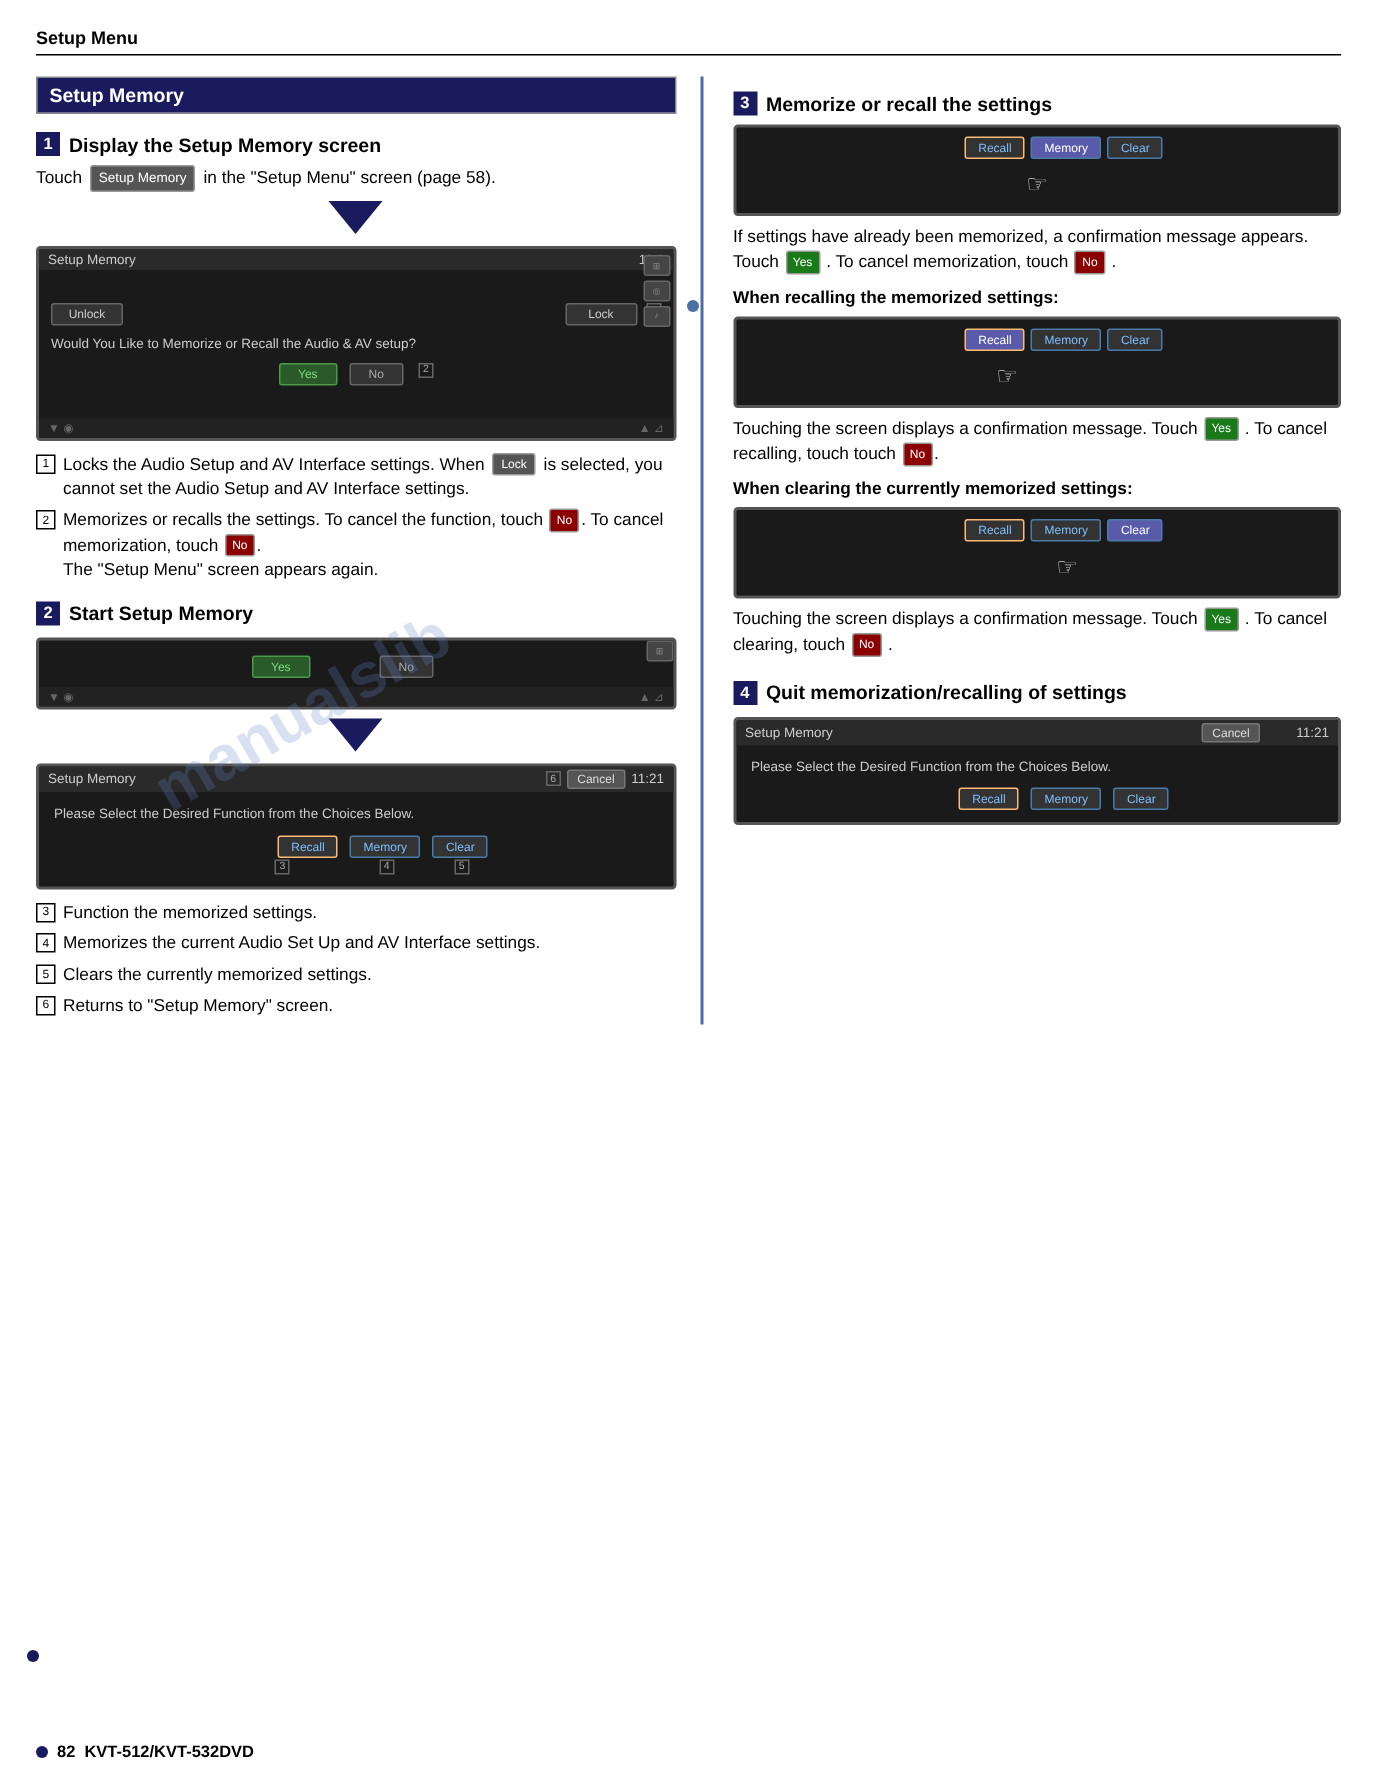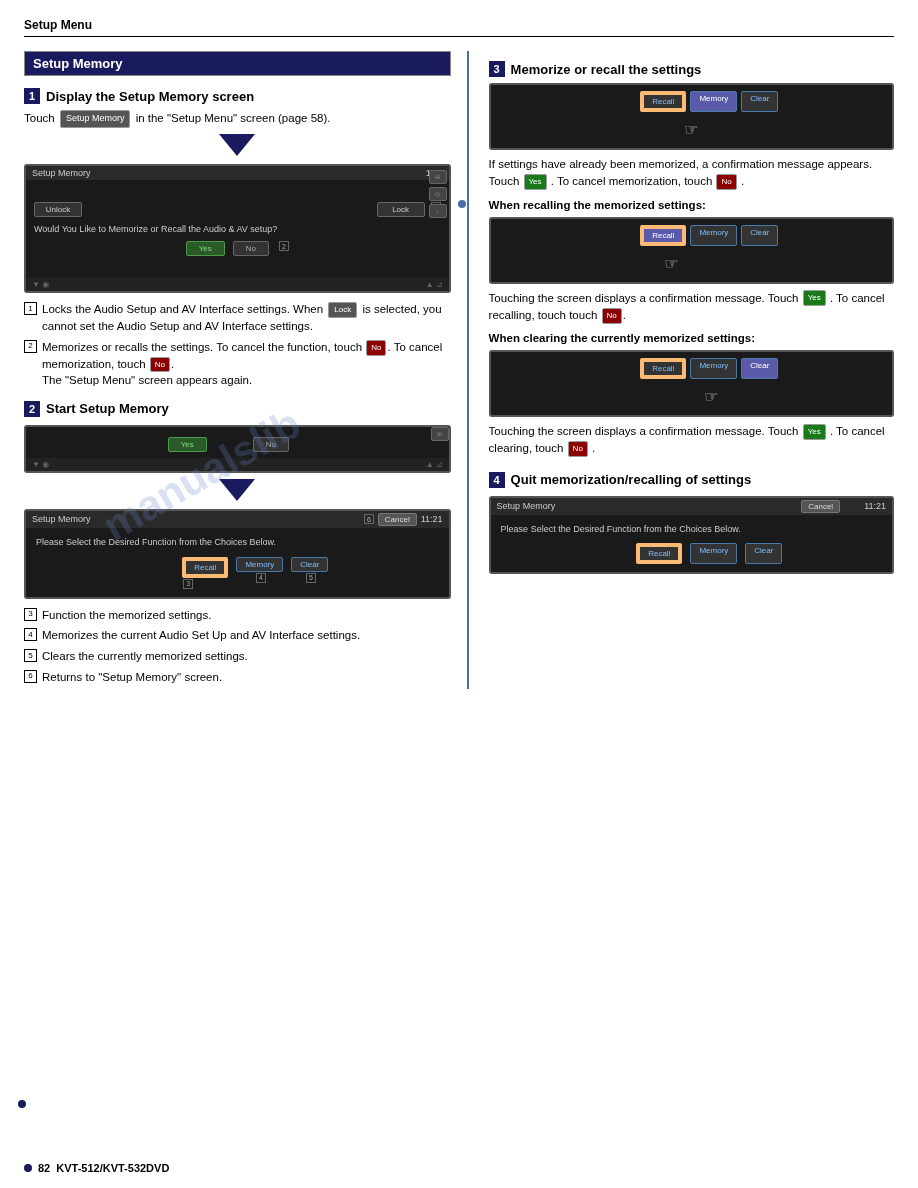--- a/index.html
+++ b/index.html
@@ -353,21 +353,21 @@
       padding: 1px 6px;
       border: 1px solid #777;
       border-radius: 2px;
     }
 
     .screen-recall-btn {
       background: #333;
       color: #7fbfff;
       font-size: 8px;
       padding: 2px 8px;
-      border: 4px solid #fdba74;
+      border: 1px solid #fdba74;
       border-radius: 2px;
       margin-left: 36px;
     }
 
     .screen-memory-btn {
       background: #333;
       color: #7fbfff;
       font-size: 8px;
       padding: 2px 8px;
       border: 1px solid #4a7aaa;

